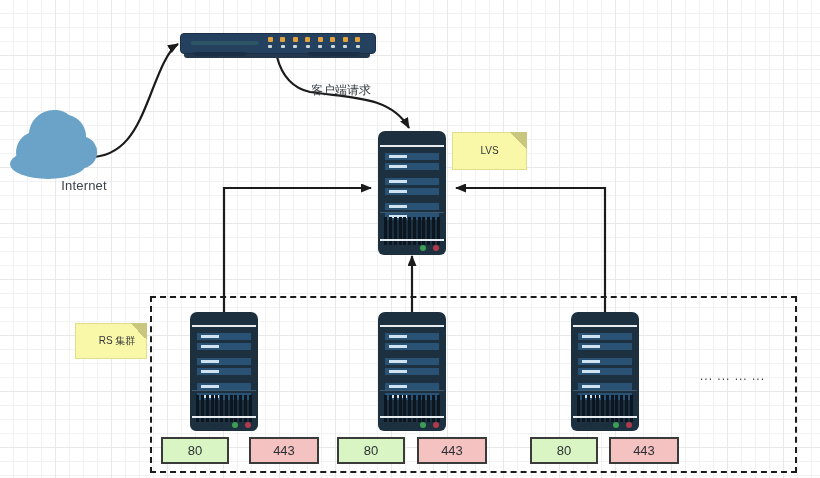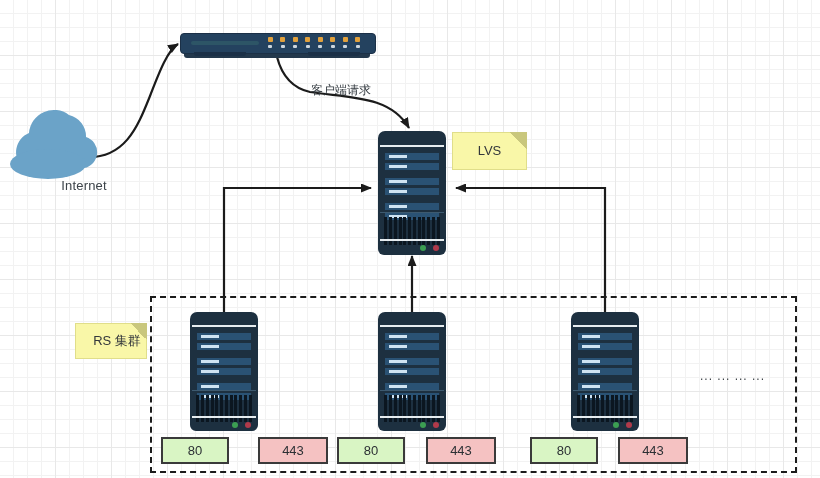--- a/index.html
+++ b/index.html
@@ -57,36 +57,36 @@
   
   .cloud-label{
     position:absolute;text-align:center;color:#3b4248;font-size:13px;
     letter-spacing:.2px;
   }
 
   
   .note{
     position:absolute;background:#f9f7a8;border:1px solid #e0de8a;
     display:flex;align-items:center;justify-content:center;
-    color:#33373b;font-size:13px;box-sizing:border-box;
+    color:#33373b;font-size:10px;box-sizing:border-box;
   }
   .note .fold{
     position:absolute;right:-1px;top:-1px;width:17px;height:17px;
     background:linear-gradient(225deg,#c9c77d 0%,#c9c77d 50%,transparent 50%);
   }
   .note .ntext{position:relative;z-index:2;padding-bottom:1px;}
 
   
   .port{
     position:absolute;box-sizing:border-box;border:2px solid #3a3a3a;
     display:flex;align-items:center;justify-content:center;
     font-size:13px;color:#2c3034;
   }
   .port.http{background:#d9f5c4;}
-  .port.https{background:#f5c2c2;margin-left:9px;}
+  .port.https{background:#f5c2c2;}
 
   
   .edge-label{position:absolute;font-size:12px;color:#333a40;white-space:nowrap;}
   .ellipsis{position:absolute;font-size:12px;color:#3a3f44;letter-spacing:1px;white-space:nowrap;}
   .rs-box{position:absolute;box-sizing:border-box;border:2.5px dashed #1b1b1b;}
 </style>
 </head>
 <body>
 
 <div id="canvas">

